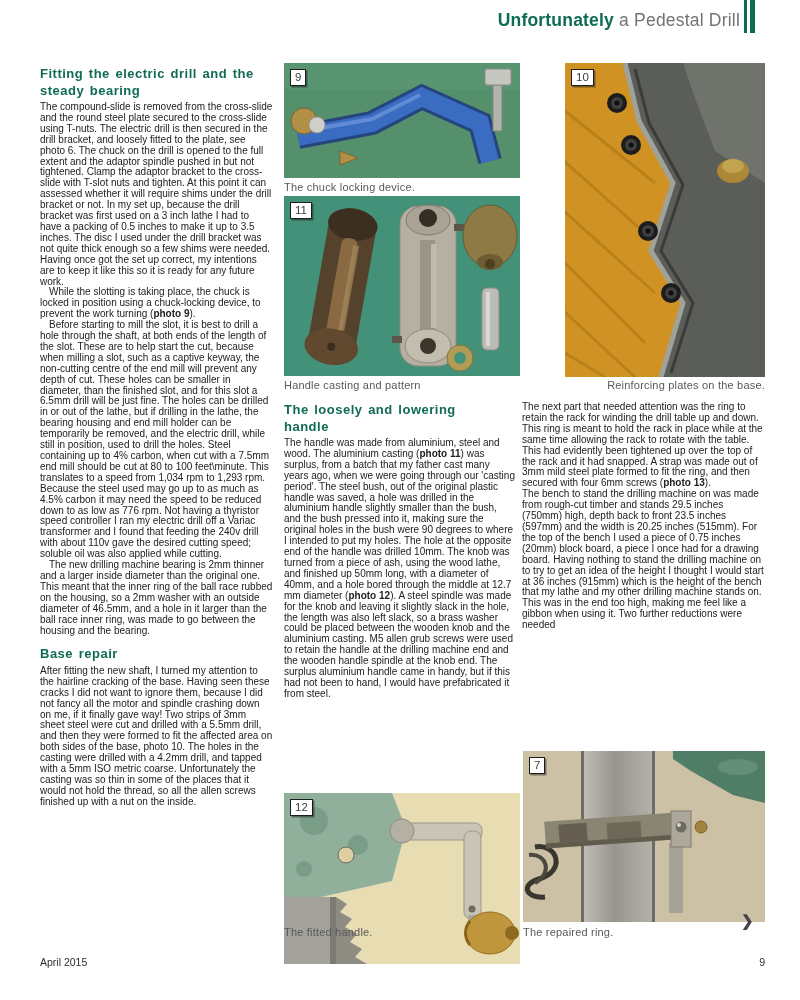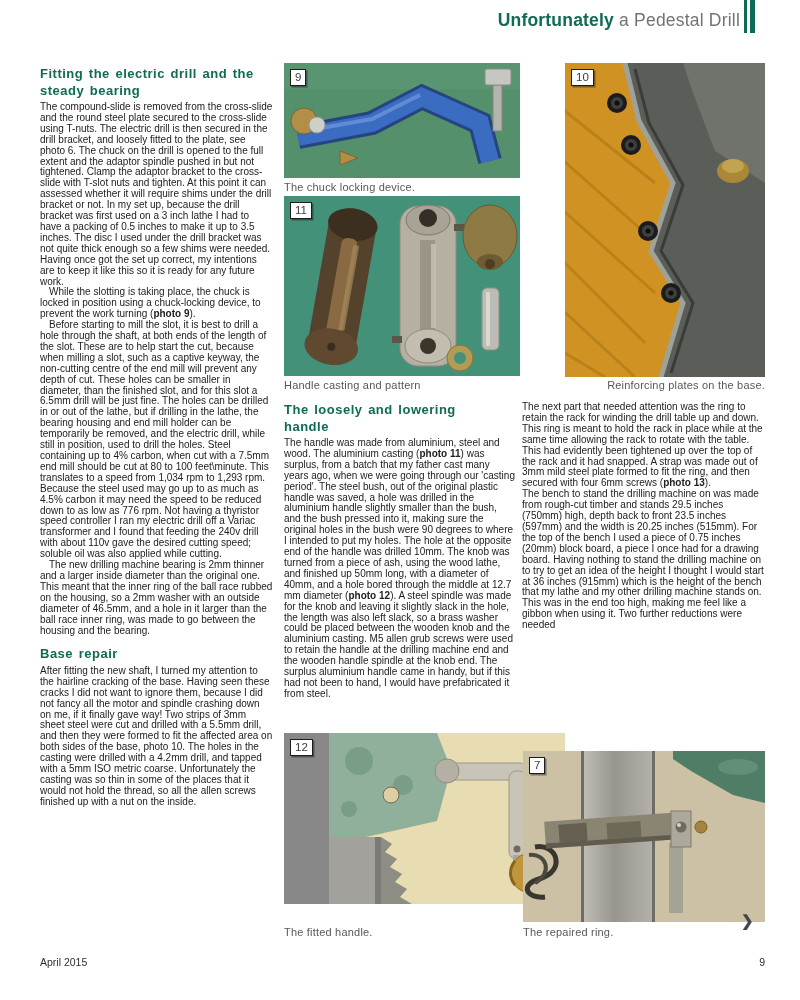--- a/index.html
+++ b/index.html
@@ -144,21 +144,21 @@
   <div class="abs col" style="left:284px;top:402px;width:232px;height:346px;overflow:hidden;">
     <h2 class="green" style="max-width:190px;">The loosely and lowering handle</h2>
     <p><span>The handle was made from aluminium, steel and wood. The aluminium casting (</span><b>photo 11</b><span>) was surplus, from a batch that my father cast many years ago, when we were going through our 'casting period'. The steel bush, out of the original plastic handle was saved, a hole was drilled in the aluminium handle slightly smaller than the bush, and the bush pressed into it, making sure the original holes in the bush were 90 degrees to where I intended to put my holes. The hole at the opposite end of the handle was drilled 10mm. The knob was turned from a piece of ash, using the wood lathe, and finished up 50mm long, with a diameter of 40mm, and a hole bored through the middle at 12.7 mm diameter (</span><b>photo 12</b><span>). A steel spindle was made for the knob and leaving it slightly slack in the hole, the length was also left slack, so a brass washer could be placed between the wooden knob and the aluminium casting. M5 allen grub screws were used to retain the handle at the drilling machine end and the wooden handle spindle at the knob end. The surplus aluminium handle came in handy, but if this had not been to hand, I would have prefabricated it from steel.</span></p>
   </div>
 
   <div class="abs col" style="left:522px;top:402px;width:243px;height:346px;overflow:hidden;">
     <p><span>The next part that needed attention was the ring to retain the rack for winding the drill table up and down. This ring is meant to hold the rack in place while at the same time allowing the rack to rotate with the table. This had evidently been tightened up over the top of the rack and it had snapped. A strap was made out of 3mm mild steel plate formed to fit the ring, and then secured with four 6mm screws (</span><b>photo 13</b><span>).</span></p>
     <p><span>The bench to stand the drilling machine on was made from rough-cut timber and stands 29.5 inches (750mm) high, depth back to front 23.5 inches (597mm) and the width is 20.25 inches (515mm). For the top of the bench I used a piece of 0.75 inches (20mm) block board, a piece I once had for a drawing board. Having nothing to stand the drilling machine on to try to get an idea of the height I thought I would start at 36 inches (915mm) which is the height of the bench that my lathe and my other drilling machine stands on. This was in the end too high, making me feel like a gibbon when using it. Two further reductions were needed</span></p>
   </div>
 
-  <div class="abs photo" style="left:284px;top:733px;width:236px;height:171px;padding-left:45px;">
+  <div class="abs photo" style="left:284px;top:793px;width:236px;height:171px;">
     <svg width="236" height="171" viewBox="0 0 236 171">
       <rect width="236" height="171" fill="#e7dcb2"></rect>
       <path d="M0 0 L108 0 L122 36 L108 88 L46 102 L0 112 Z" fill="#90b09c"></path>
       <circle cx="30" cy="28" r="14" fill="#6f957f" opacity="0.7"></circle>
       <circle cx="74" cy="52" r="10" fill="#6f957f" opacity="0.7"></circle>
       <circle cx="20" cy="76" r="8" fill="#6f957f" opacity="0.7"></circle>
       <circle cx="62" cy="62" r="8" fill="#decfa2" stroke="#6b6b5f"></circle>
       <rect x="0" y="104" width="52" height="67" fill="#a3a19b"></rect>
       <rect x="46" y="104" width="6" height="67" fill="#7c7a74"></rect>
       <path d="M52 104 L63 111 L56 119 L68 126 L61 134 L73 141 L66 149 L78 156 L71 164 L83 171 L52 171 Z" fill="#8e8d84"></path>

